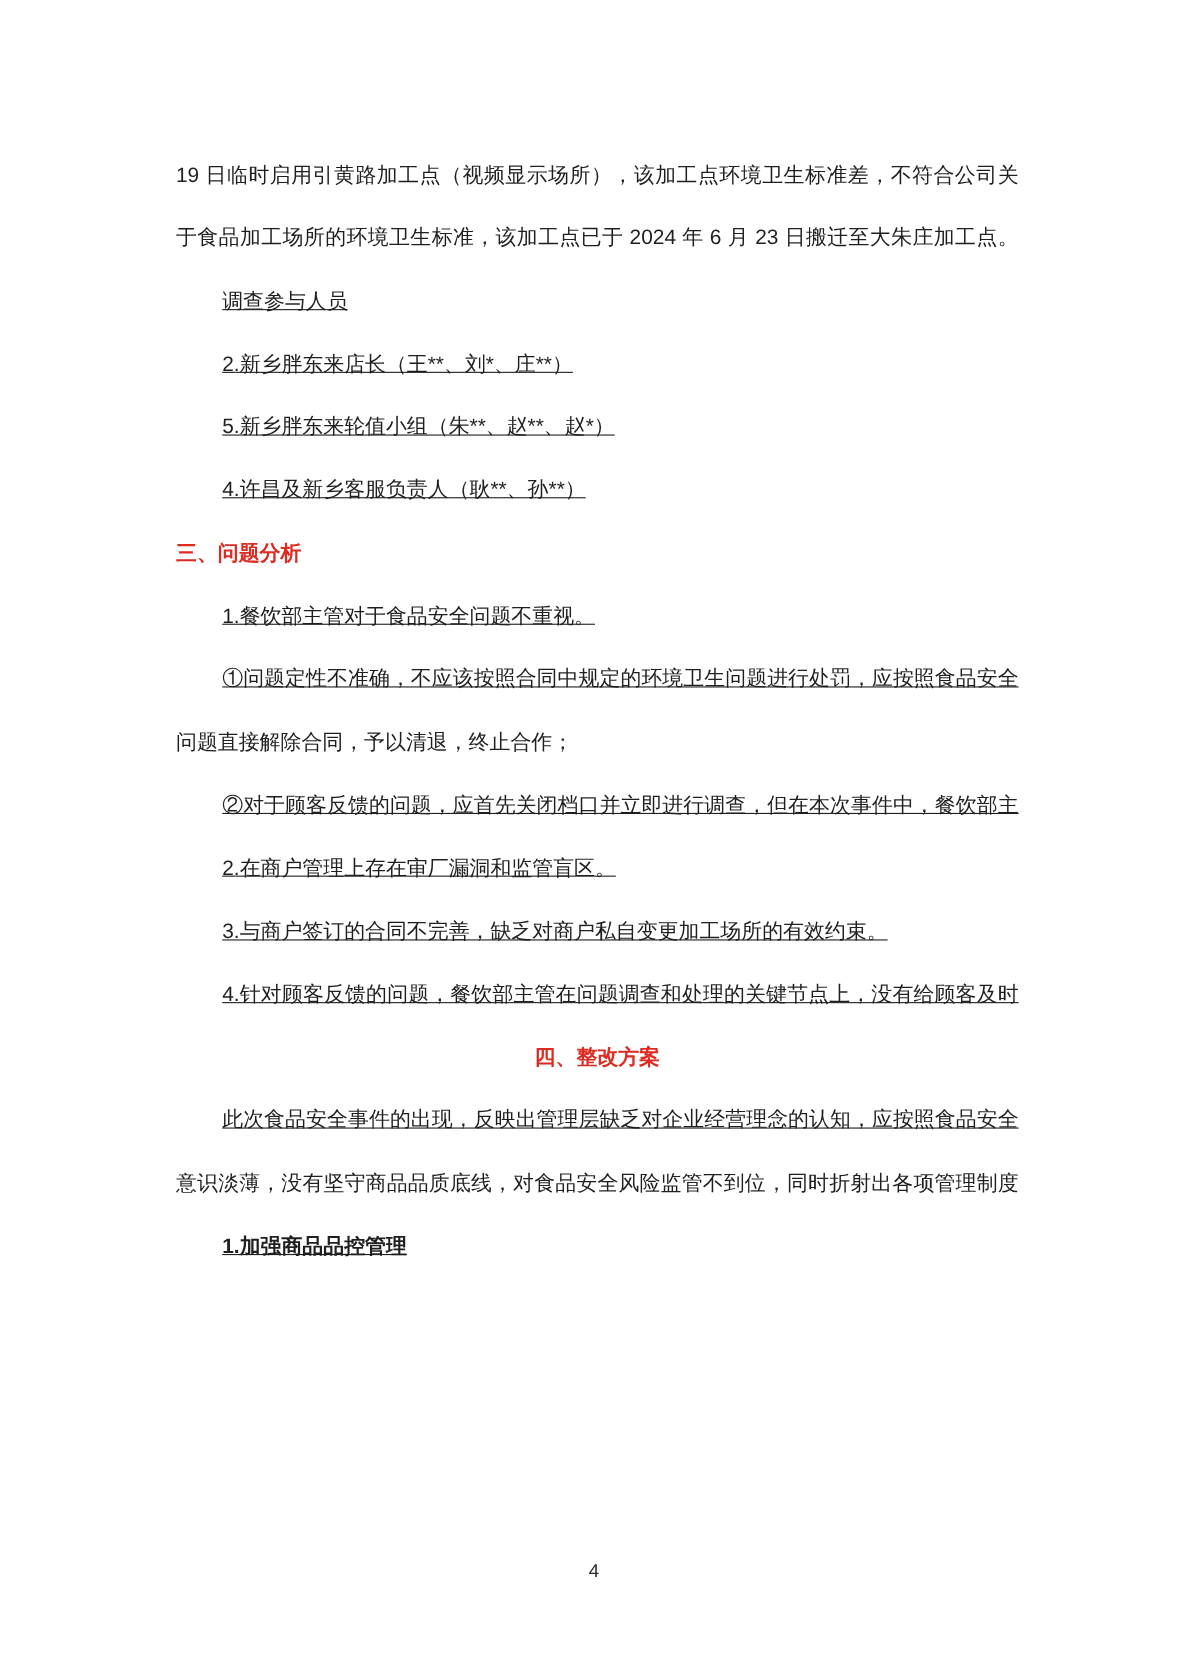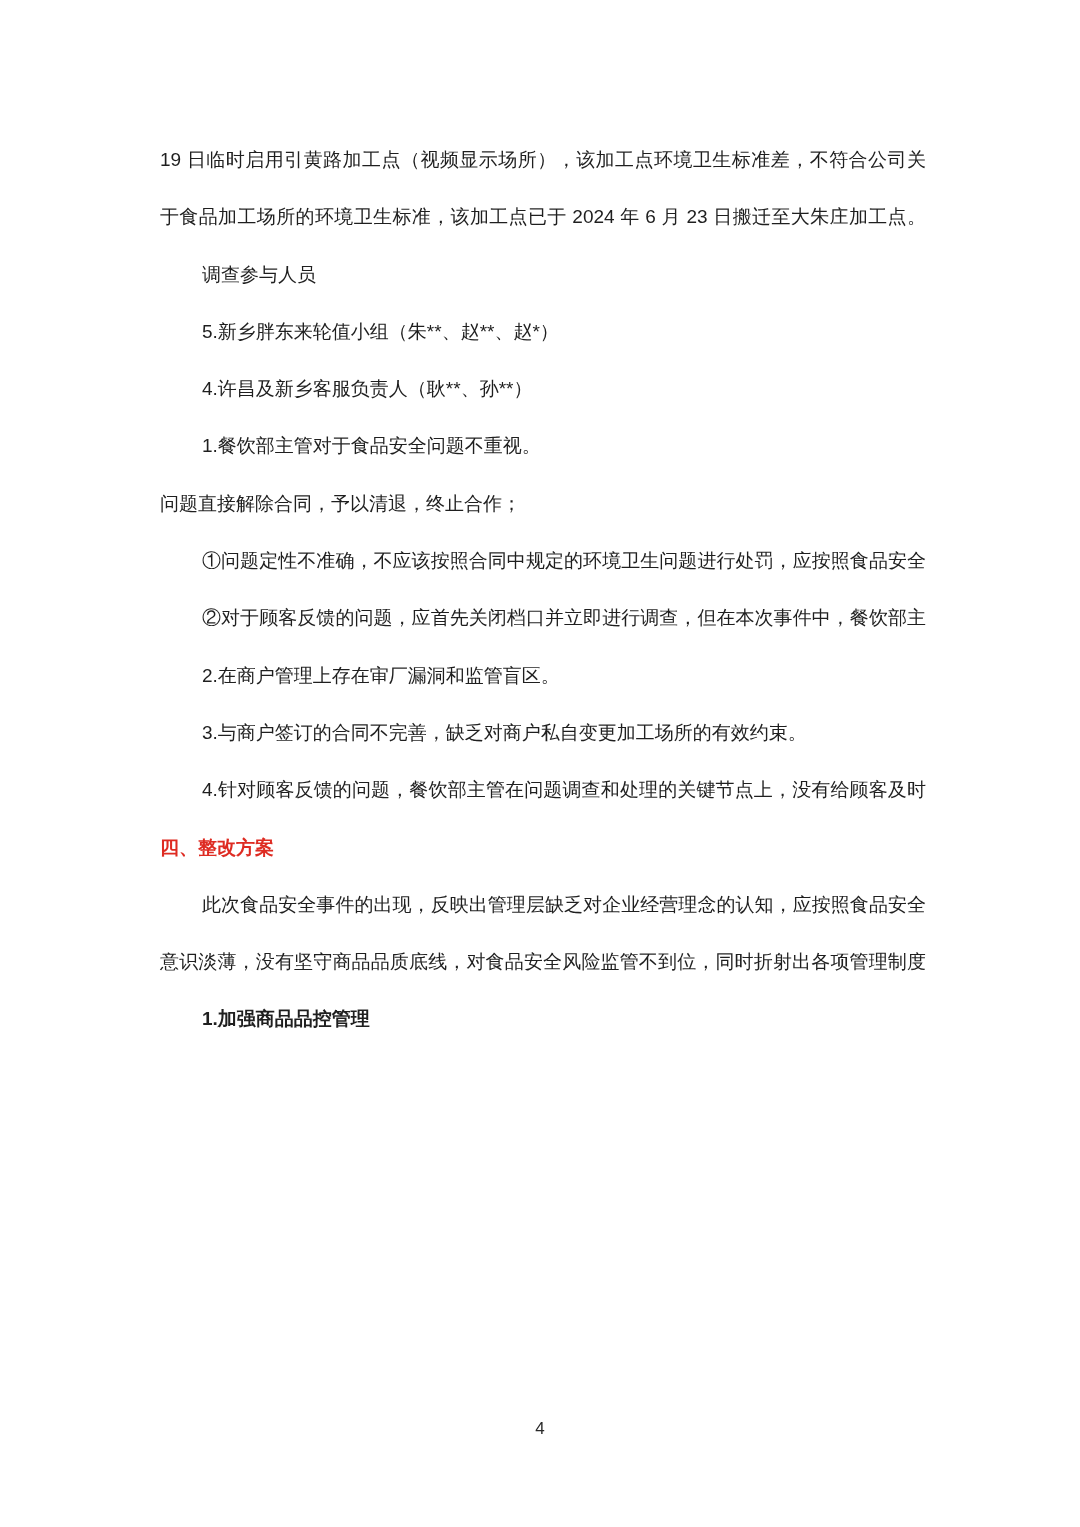--- a/index.html
+++ b/index.html
@@ -25,20 +25,21 @@
   .line {
     height: 57.3px;
     line-height: 57.3px;
     font-size: 19px;
     color: #1f1f1f;
     white-space: nowrap;
     overflow: visible;
   }
   .line.indent {
     padding-left: 42px;
+    text-decoration: underline;
   }
   .line.justify {
     white-space: normal;
     text-align: justify;
     text-align-last: justify;
   }
   .line.heading {
     font-weight: bold;
   }
   .line.bold {
@@ -57,28 +58,30 @@
   }
 </style>
 </head>
 <body>
 
 <div class="page">
   <div class="content" id="doc-content">
       <div class="line body justify">19 日临时启用引黄路加工点（视频显示场所），该加工点环境卫生标准差，不符合公司关</div>
       <div class="line body justify">于食品加工场所的环境卫生标准，该加工点已于 2024 年 6 月 23 日搬迁至大朱庄加工点。</div>
       <div class="line body indent">调查参与人员</div>
+      <div class="line body indent">2.新乡胖东来店长（王**、刘*、庄**）</div>
       <div class="line body indent">5.新乡胖东来轮值小组（朱**、赵**、赵*）</div>
       <div class="line body indent">4.许昌及新乡客服负责人（耿**、孙**）</div>
+      <div class="line heading" style="color: rgb(222, 43, 34);">三、问题分析</div>
       <div class="line body indent">1.餐饮部主管对于食品安全问题不重视。</div>
+      <div class="line body indent justify">①问题定性不准确，不应该按照合同中规定的环境卫生问题进行处罚，应按照食品安全</div>
       <div class="line body">问题直接解除合同，予以清退，终止合作；</div>
-      <div class="line body indent justify">①问题定性不准确，不应该按照合同中规定的环境卫生问题进行处罚，应按照食品安全</div>
       <div class="line body indent justify">②对于顾客反馈的问题，应首先关闭档口并立即进行调查，但在本次事件中，餐饮部主</div>
       <div class="line body indent">2.在商户管理上存在审厂漏洞和监管盲区。</div>
       <div class="line body indent">3.与商户签订的合同不完善，缺乏对商户私自变更加工场所的有效约束。</div>
       <div class="line body indent justify">4.针对顾客反馈的问题，餐饮部主管在问题调查和处理的关键节点上，没有给顾客及时</div>
-      <div class="line heading" style="color: rgb(222, 43, 34);">四、整改方案</div>
+      <div class="line heading" style="color: rgb(222, 43, 34); text-align: center;">四、整改方案</div>
       <div class="line body indent justify">此次食品安全事件的出现，反映出管理层缺乏对企业经营理念的认知，应按照食品安全</div>
       <div class="line body justify">意识淡薄，没有坚守商品品质底线，对食品安全风险监管不到位，同时折射出各项管理制度</div>
       <div class="line bold indent">1.加强商品品控管理</div>
     </div>
   <div class="page-number">4</div>
 </div>
 
 </body></html>

